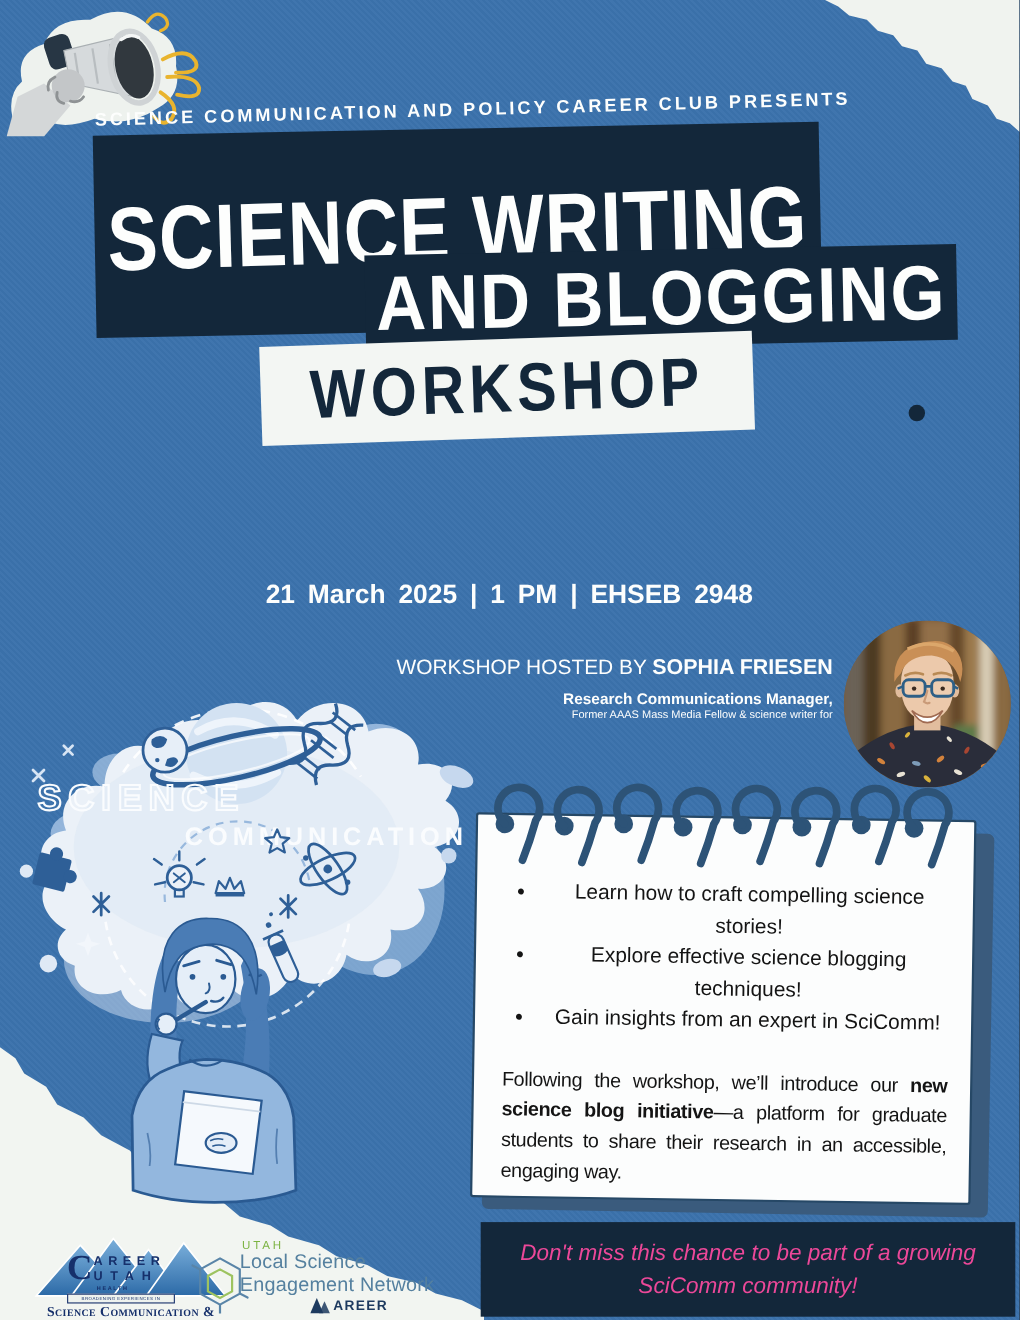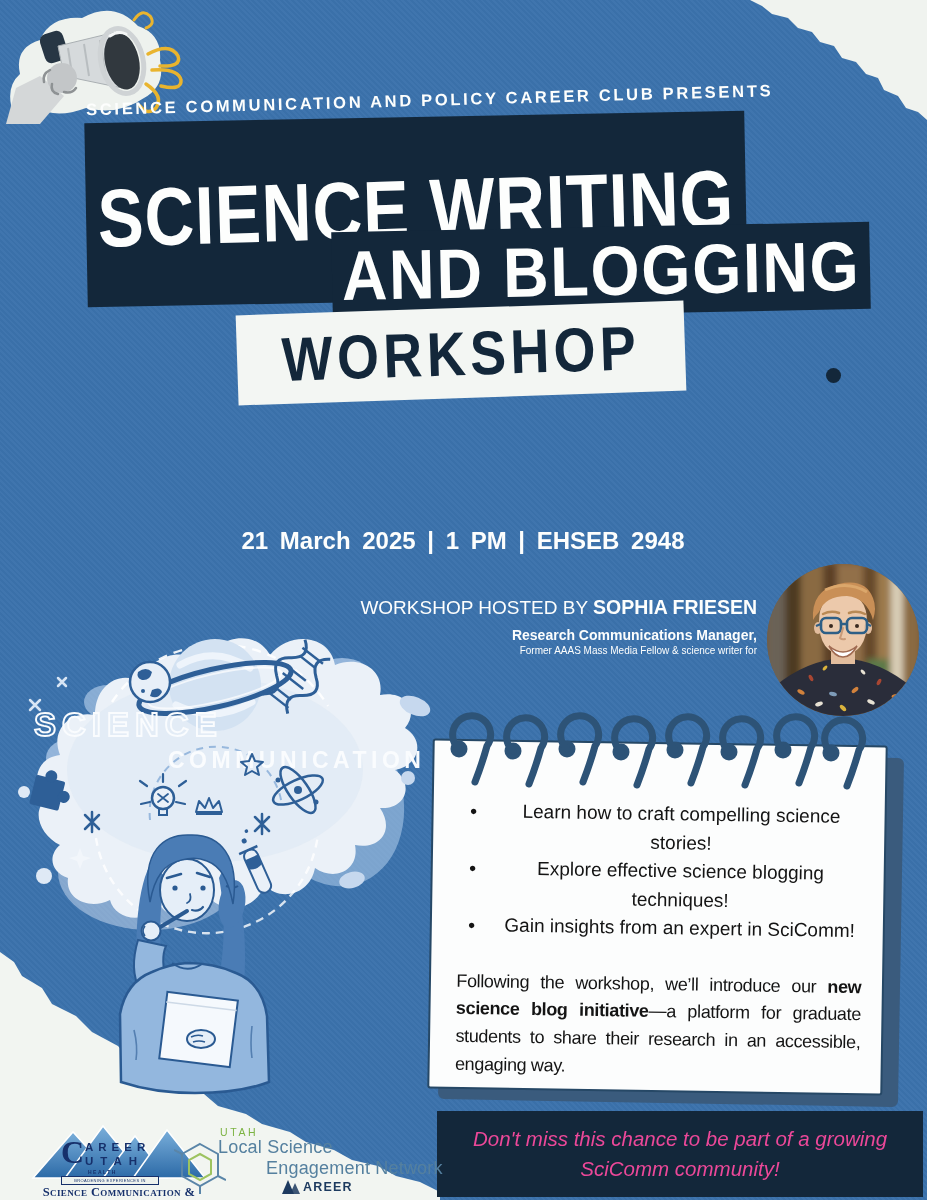--- a/index.html
+++ b/index.html
@@ -68,21 +68,21 @@
   .cc .a1{left:60px;top:35px;font-weight:bold;font-size:11.5px;letter-spacing:7px;color:#16306b;}
   .cc .a2{left:63px;top:49px;font-size:5px;letter-spacing:1.5px;color:#16306b;font-weight:bold;}
   .cc .tag{left:36px;top:56px;width:96px;height:7px;border:1px solid #16306b;background:#eef2ee;
     font-size:4px;color:#16306b;text-align:center;line-height:7px;letter-spacing:.4px;overflow:hidden;}
   .cc .ban{left:0px;top:65px;width:188px;text-align:center;font-family:"Liberation Serif",serif;
     font-weight:bold;font-size:12.5px;color:#16306b;font-variant:small-caps;letter-spacing:.4px;}
   .lsen{left:178px;top:1120px;width:180px;height:80px;}
   .lsen .hex{position:absolute;left:-4px;top:18px;}
   .lsen .st{left:42px;top:6px;font-size:10.5px;font-weight:normal;letter-spacing:2.6px;color:#7cb342;}
   .lsen .ln{left:40px;top:17px;font-size:18px;color:#55809f;letter-spacing:.2px;white-space:nowrap;}
-  .lsen .ln2{left:40px;top:38px;font-size:18px;color:#55809f;letter-spacing:.2px;white-space:nowrap;padding-left:48px;}
+  .lsen .ln2{left:40px;top:38px;font-size:18px;color:#55809f;letter-spacing:.2px;white-space:nowrap;}
   .lsen .aaas{left:104px;top:60px;display:flex;align-items:center;gap:3px;}
   .lsen .aaas .tx{font-size:12.5px;letter-spacing:1.2px;color:#1d3a5f;font-weight:bold;}
 </style>
 </head>
 <body>
 
 <div class="poster">
 
   <svg class="abs torn-tr" viewBox="0 0 197 125">
     <polygon fill="#f0f3ef" points="20,0 197,0 197,120 188,112 176,108 168,96 154,90 148,78 136,74 126,62 112,58 104,46 90,42 82,32 68,28 58,18 42,14 32,6"></polygon>

